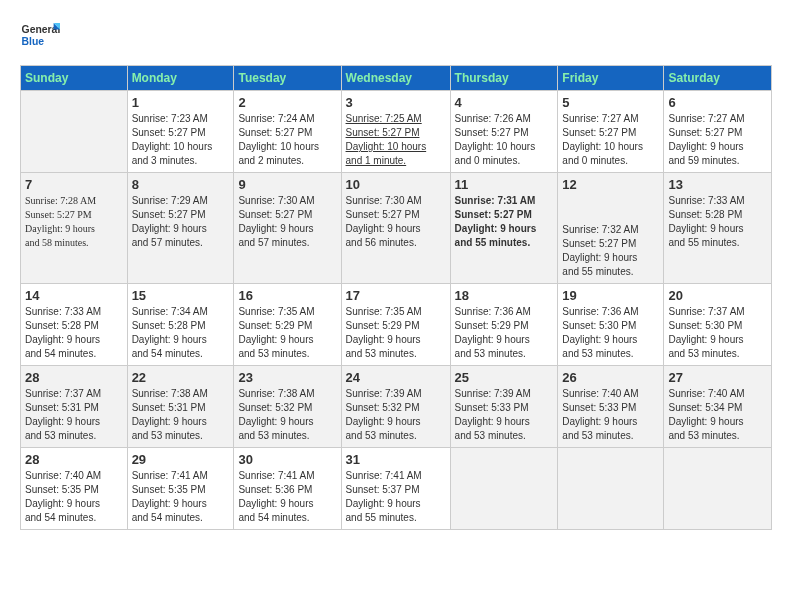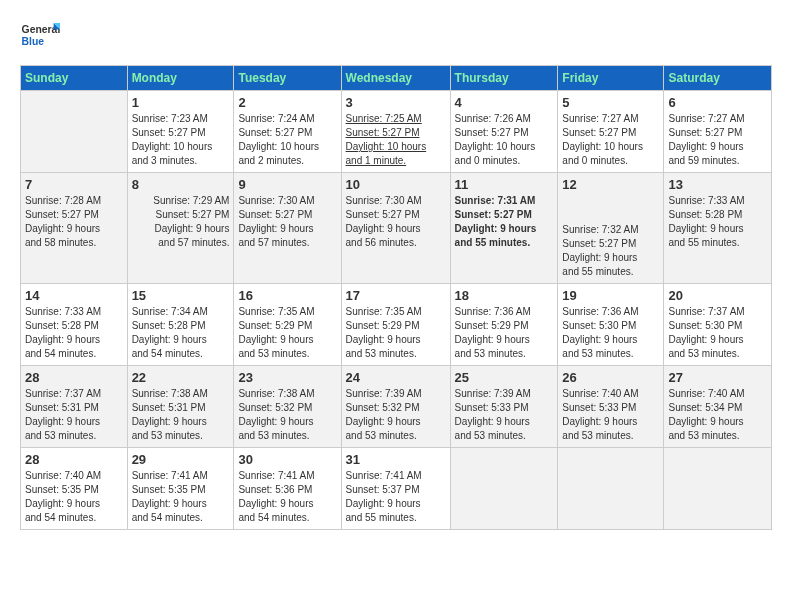--- a/index.html
+++ b/index.html
@@ -166,28 +166,28 @@
             <span class="day-num">6</span>
             <div class="info" style="white-space: pre-line;">Sunrise: 7:27 AM
 Sunset: 5:27 PM
 Daylight: 9 hours
 and 59 minutes.</div>
           </td>
         </tr>
         <tr>
           <td>
             <span class="day-num">7</span>
-            <div class="info" style="white-space: pre-line;">Sunrise: 7:28 AM
+            <div class="info" style="white-space: pre-line; font-family: Liberation Serif, serif;">Sunrise: 7:28 AM
 Sunset: 5:27 PM
 Daylight: 9 hours
 and 58 minutes.</div>
           </td>
           <td>
             <span class="day-num">8</span>
-            <div class="info" style="white-space: pre-line; text-align: right;">Sunrise: 7:29 AM
+            <div class="info" style="white-space: pre-line;">Sunrise: 7:29 AM
 Sunset: 5:27 PM
 Daylight: 9 hours
 and 57 minutes.</div>
           </td>
           <td>
             <span class="day-num">9</span>
             <div class="info" style="white-space: pre-line;">Sunrise: 7:30 AM
 Sunset: 5:27 PM
 Daylight: 9 hours
 and 57 minutes.</div>

